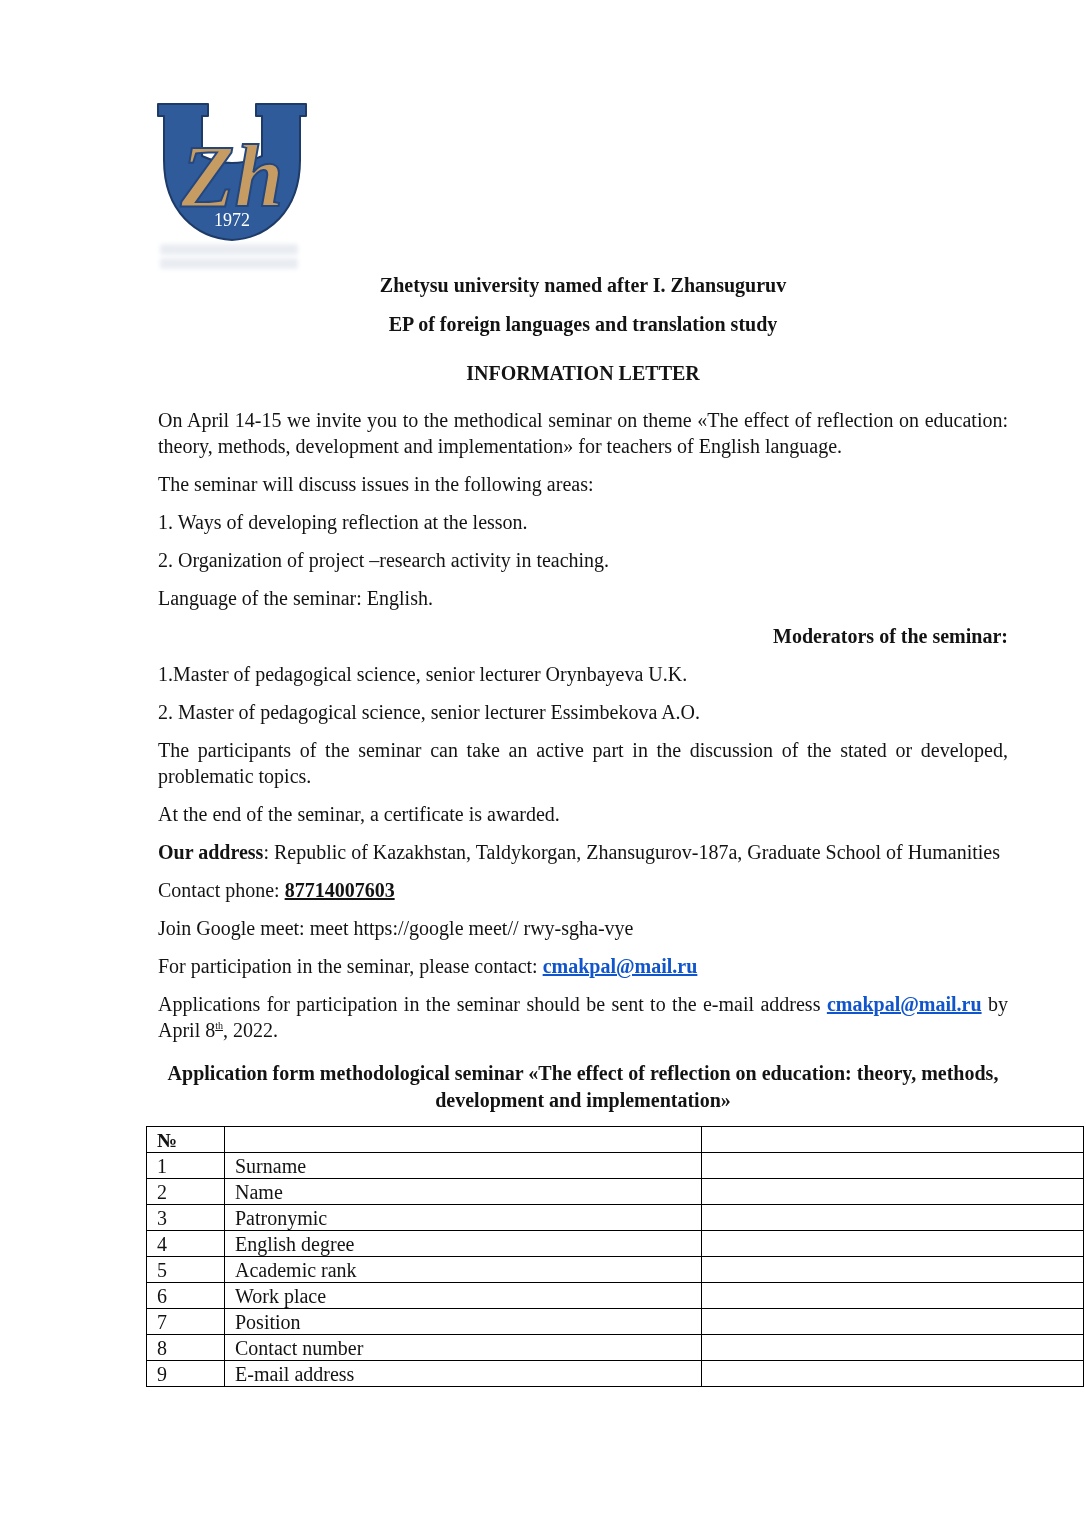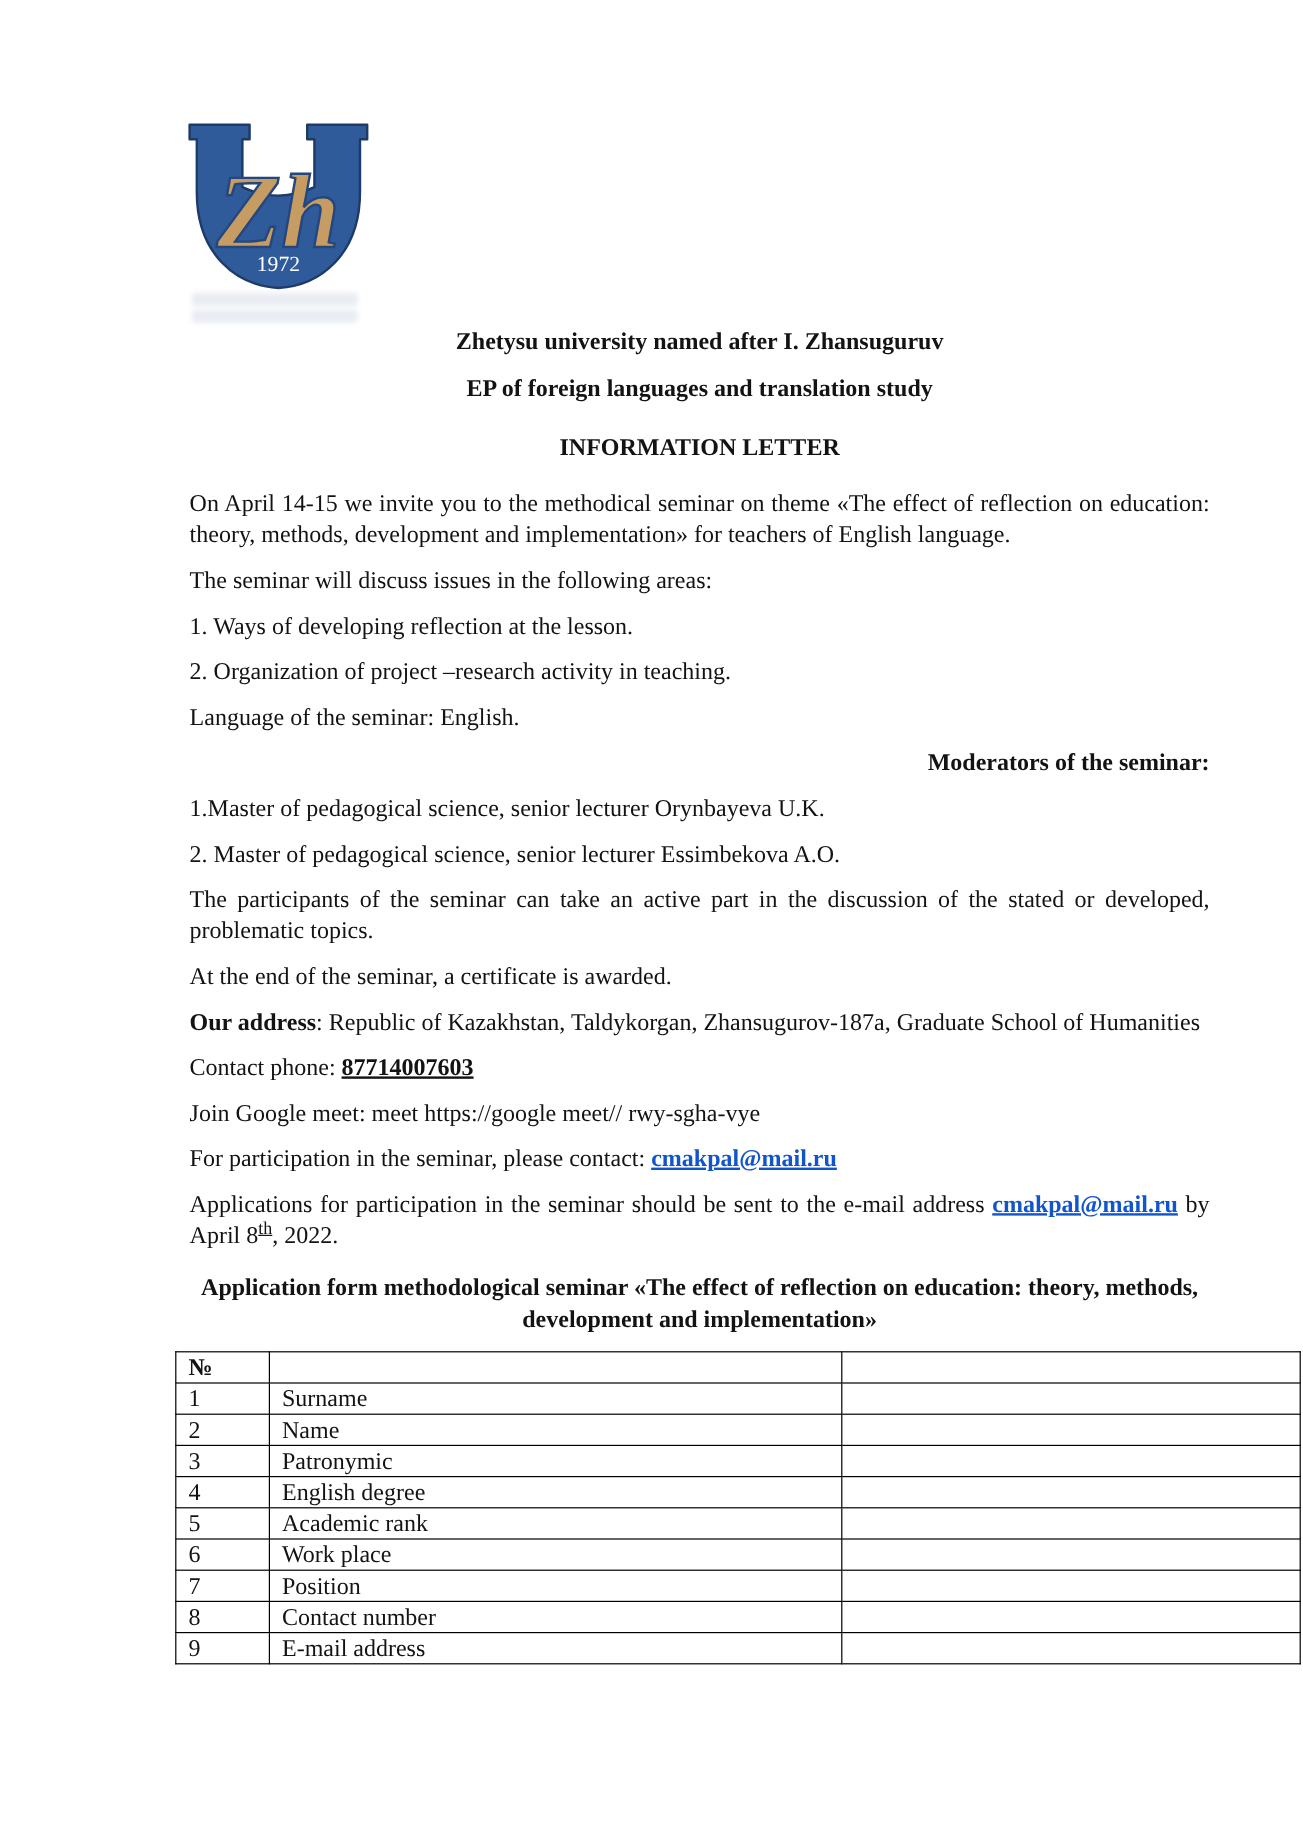--- a/index.html
+++ b/index.html
@@ -20,21 +20,21 @@
   p{margin:12px;font-size:20px;line-height:26px;}
   .b{font-weight:bold;text-align:right;}
   .center{text-align:center;}
   .just{text-align:justify;}
   .uni-header{margin-top:272px;line-height:27px;}
   .info-title{margin-top:22px;}
   .salutation{margin-top:25px;}
   .body-block{margin-top:21px;}
   .phone{font-weight:bold;text-decoration:underline;}
   a.maillink{font-weight:bold;text-decoration:underline;cursor:pointer;}
-  sup{font-size:15px;line-height:0;vertical-align:super;text-decoration:underline;}
+  sup{font-size:10px;line-height:0;vertical-align:super;text-decoration:underline;}
   .form-heading{margin-top:17px;line-height:27px;}
   
   table.app-table{border-collapse:collapse;width:874px;margin-top:4px;table-layout:fixed;}
   table.app-table td{border:1px solid #000;height:25px;padding:0 10px;font-size:20px;line-height:24px;vertical-align:middle;overflow:hidden;white-space:nowrap;}
   td.numcol{width:57px;}
   td.labelcol{width:456px;}
   td.valuecol{width:361px;}
   td.hdr{font-weight:bold;}
 </style>
 </head>

